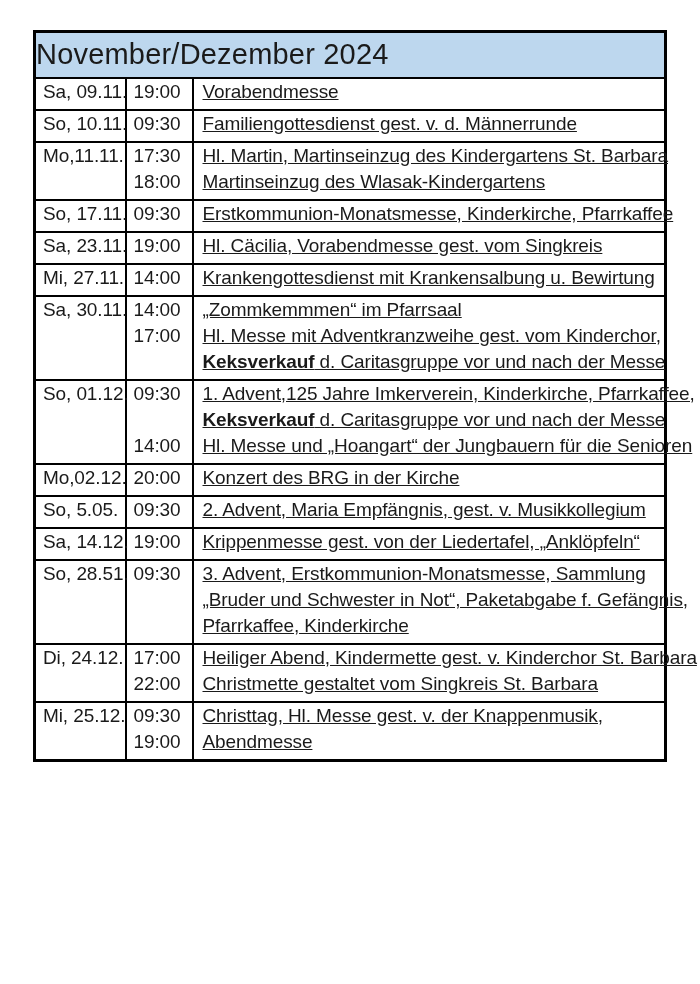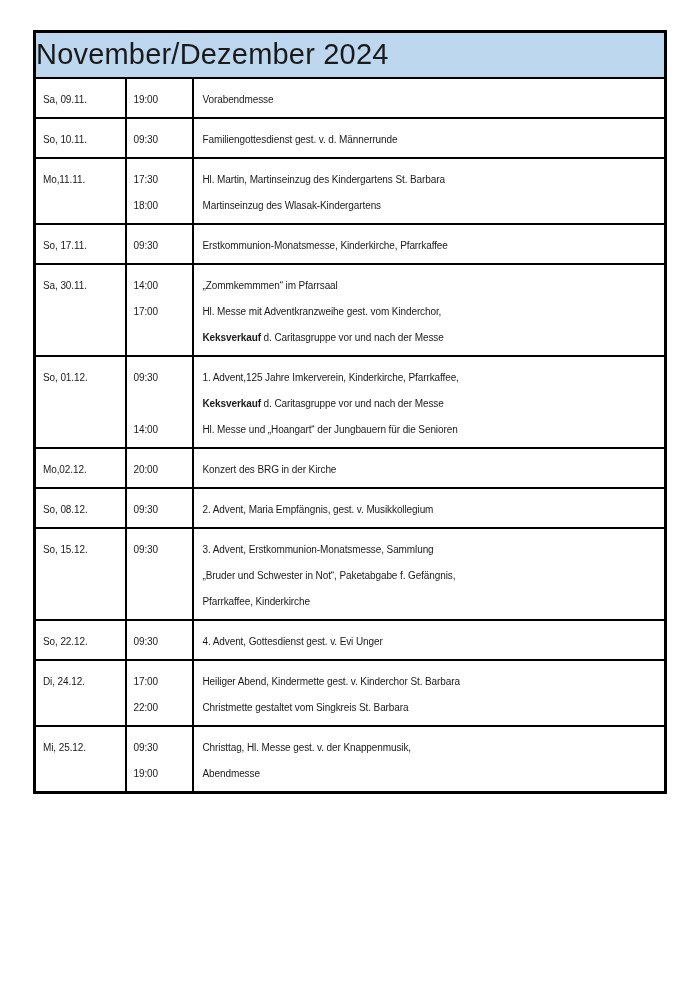--- a/index.html
+++ b/index.html
@@ -40,29 +40,29 @@
     font-weight: 400;
     text-align: left;
     letter-spacing: 0.2px;
     padding: 0;
   }
   col.col-date  { width: 91px; }
   col.col-time  { width: 67px; }
   col.col-event { width: auto; }
   td {
     vertical-align: top;
-    font-size: 10px;
-    padding: 8px 4px 4px 7px;
+    font-size: 19px;
+    padding: 0 4px 4px 7px;
   }
   td .line {
     line-height: 26px;
     white-space: nowrap;
     letter-spacing: -0.1px;
   }
-  td.event-cell { padding-left: 9px; }
+  td.event-cell { padding-left: 9px; text-decoration: underline; }
   .seg-bold { font-weight: 700; }
 </style>
 </head>
 <body>
 
 <div class="page">
   <table class="schedule">
     <colgroup>
       <col class="col-date">
       <col class="col-time">
@@ -115,20 +115,42 @@
           </td>
           <td class="time-cell">
             <div class="line">09:30</div>
           </td>
           <td class="event-cell">
             <div class="line"><span>Erstkommunion-Monatsmesse, Kinderkirche, Pfarrkaffee</span></div>
           </td>
         </tr>
         <tr>
           <td class="date-cell">
+            <div class="line">Sa, 23.11.</div>
+          </td>
+          <td class="time-cell">
+            <div class="line">19:00</div>
+          </td>
+          <td class="event-cell">
+            <div class="line"><span>Hl. Cäcilia, Vorabendmesse gest. vom Singkreis</span></div>
+          </td>
+        </tr>
+        <tr>
+          <td class="date-cell">
+            <div class="line">Mi, 27.11.</div>
+          </td>
+          <td class="time-cell">
+            <div class="line">14:00</div>
+          </td>
+          <td class="event-cell">
+            <div class="line"><span>Krankengottesdienst mit Krankensalbung u. Bewirtung</span></div>
+          </td>
+        </tr>
+        <tr>
+          <td class="date-cell">
             <div class="line">Sa, 30.11.</div>
           </td>
           <td class="time-cell">
             <div class="line">14:00</div>
             <div class="line">17:00</div>
             <div class="line">&nbsp;</div>
           </td>
           <td class="event-cell">
             <div class="line"><span>„Zommkemmmen“ im Pfarrsaal</span></div>
             <div class="line"><span>Hl. Messe mit Adventkranzweihe gest. vom Kinderchor,</span></div>
@@ -156,53 +178,53 @@
           </td>
           <td class="time-cell">
             <div class="line">20:00</div>
           </td>
           <td class="event-cell">
             <div class="line"><span>Konzert des BRG in der Kirche</span></div>
           </td>
         </tr>
         <tr>
           <td class="date-cell">
-            <div class="line">So, 08.12.</div>
+            <div class="line">So, 5.05.</div>
           </td>
           <td class="time-cell">
             <div class="line">09:30</div>
           </td>
           <td class="event-cell">
             <div class="line"><span>2. Advent, Maria Empfängnis, gest. v. Musikkollegium</span></div>
           </td>
         </tr>
         <tr>
           <td class="date-cell">
-            <div class="line">So, 15.12.</div>
+            <div class="line">Sa, 14.12.</div>
+          </td>
+          <td class="time-cell">
+            <div class="line">19:00</div>
+          </td>
+          <td class="event-cell">
+            <div class="line"><span>Krippenmesse gest. von der Liedertafel, „Anklöpfeln“</span></div>
+          </td>
+        </tr>
+        <tr>
+          <td class="date-cell">
+            <div class="line">So, 28.51.</div>
           </td>
           <td class="time-cell">
             <div class="line">09:30</div>
             <div class="line">&nbsp;</div>
             <div class="line">&nbsp;</div>
           </td>
           <td class="event-cell">
             <div class="line"><span>3. Advent, Erstkommunion-Monatsmesse, Sammlung</span></div>
             <div class="line"><span>„Bruder und Schwester in Not“, Paketabgabe f. Gefängnis,</span></div>
             <div class="line"><span>Pfarrkaffee, Kinderkirche</span></div>
-          </td>
-        </tr>
-        <tr>
-          <td class="date-cell">
-            <div class="line">So, 22.12.</div>
-          </td>
-          <td class="time-cell">
-            <div class="line">09:30</div>
-          </td>
-          <td class="event-cell">
-            <div class="line"><span>4. Advent, Gottesdienst gest. v. Evi Unger</span></div>
           </td>
         </tr>
         <tr>
           <td class="date-cell">
             <div class="line">Di, 24.12.</div>
           </td>
           <td class="time-cell">
             <div class="line">17:00</div>
             <div class="line">22:00</div>
           </td>

